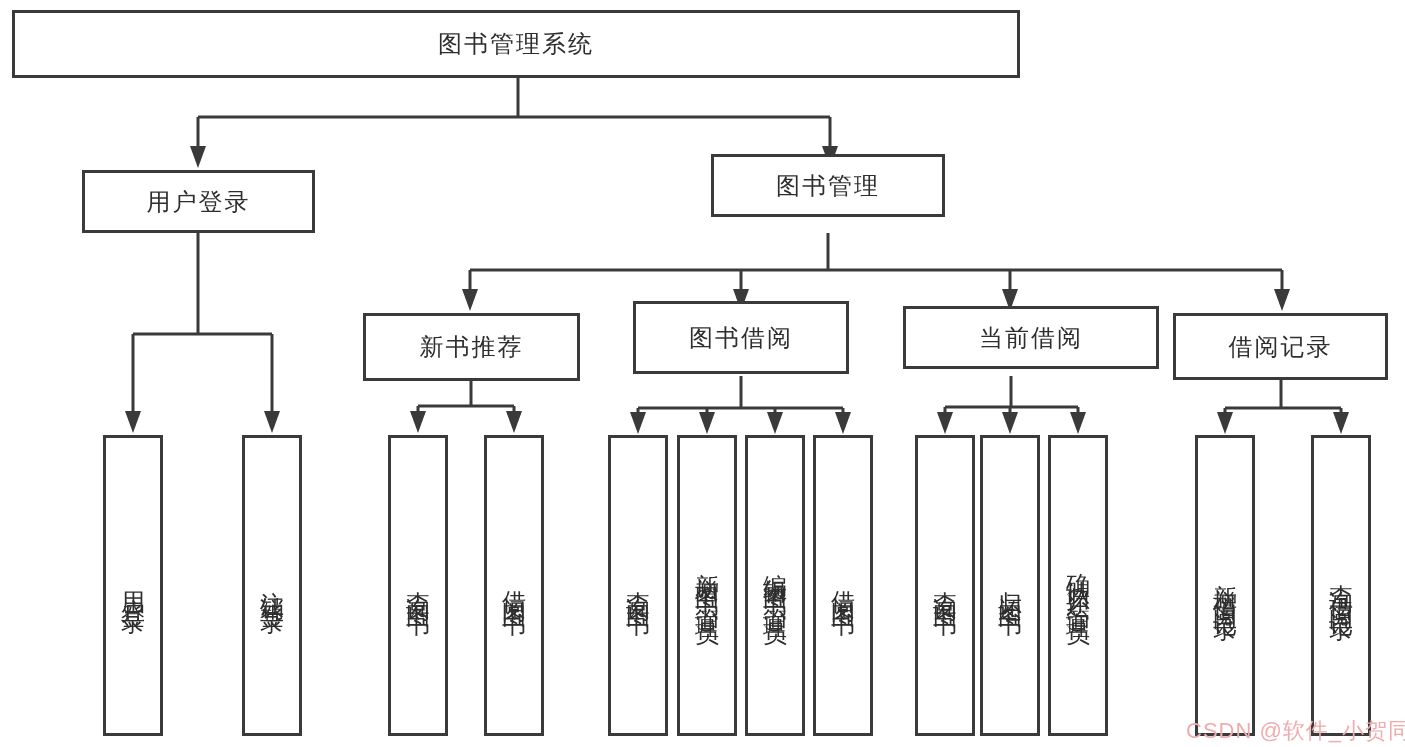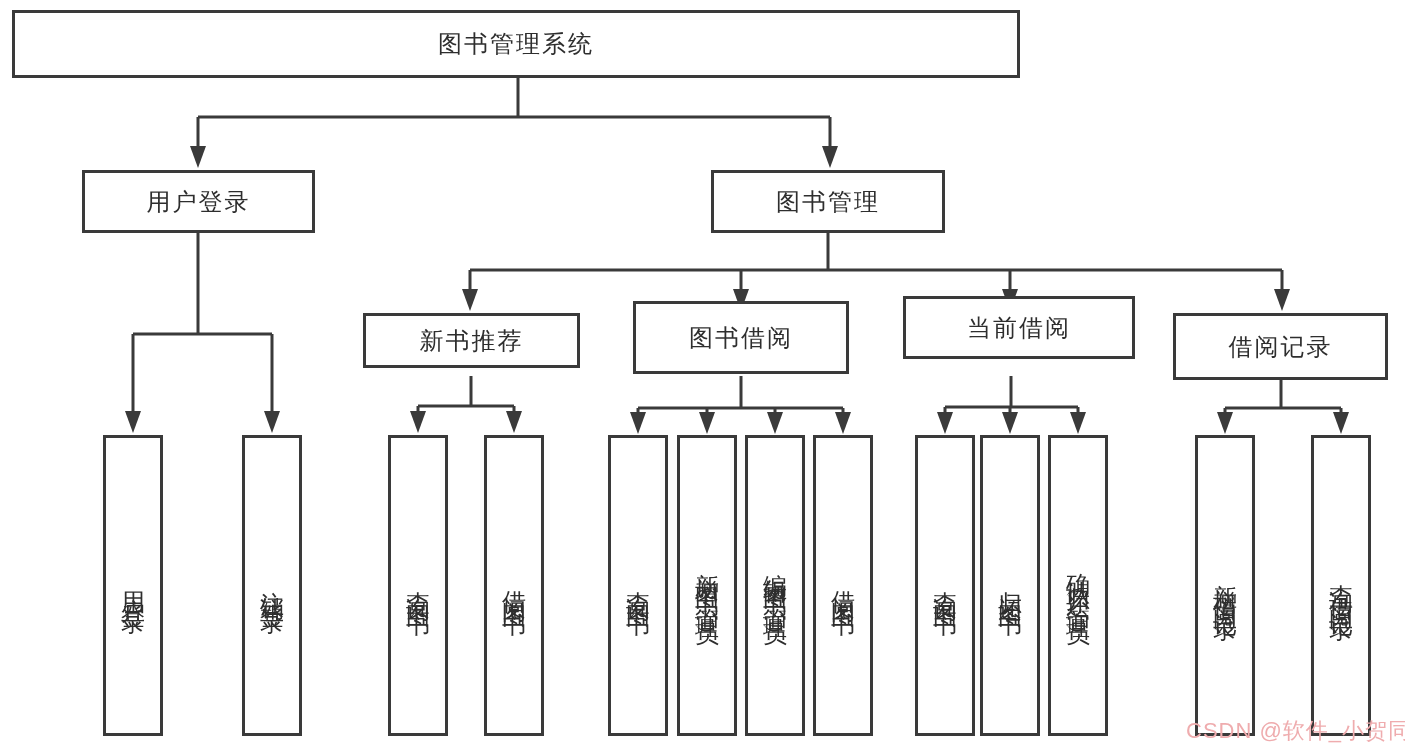--- a/index.html
+++ b/index.html
@@ -30,25 +30,25 @@
     writing-mode:vertical-rl;
     text-orientation:mixed;
     white-space:normal;
     letter-spacing:7px;
     line-height:1;
   }
   
   #n-root        { left:12px;   top:10px;  width:1008px; height:68px; }
   
   #n-user-login  { left:82px;   top:170px; width:233px;  height:63px; }
-  #n-book-mgmt   { left:711px;  top:170px; width:234px;  height:63px; }
+  #n-book-mgmt   { left:711px;  top:154px; width:234px;  height:63px; }
   
-  #n-new-rec     { left:363px;  top:313px; width:217px;  height:55px; }
+  #n-new-rec     { left:363px;  top:313px; width:217px;  height:68px; }
   #n-bk-borrow   { left:633px;  top:301px; width:216px;  height:73px; }
-  #n-cur-borrow  { left:903px;  top:296px; width:232px;  height:63px; }
+  #n-cur-borrow  { left:903px;  top:306px; width:256px;  height:63px; }
   #n-records     { left:1173px; top:313px; width:215px;  height:67px; }
   
   .node.tall     { top:435px; width:60px; height:301px; }
   #t-user-login  { left:103px; }
   #t-logout      { left:242px; }
   #t-rec-query   { left:388px; }
   #t-rec-borrow  { left:484px; }
   #t-bb-query    { left:608px; }
   #t-bb-add      { left:677px; }
   #t-bb-edit     { left:745px; }

